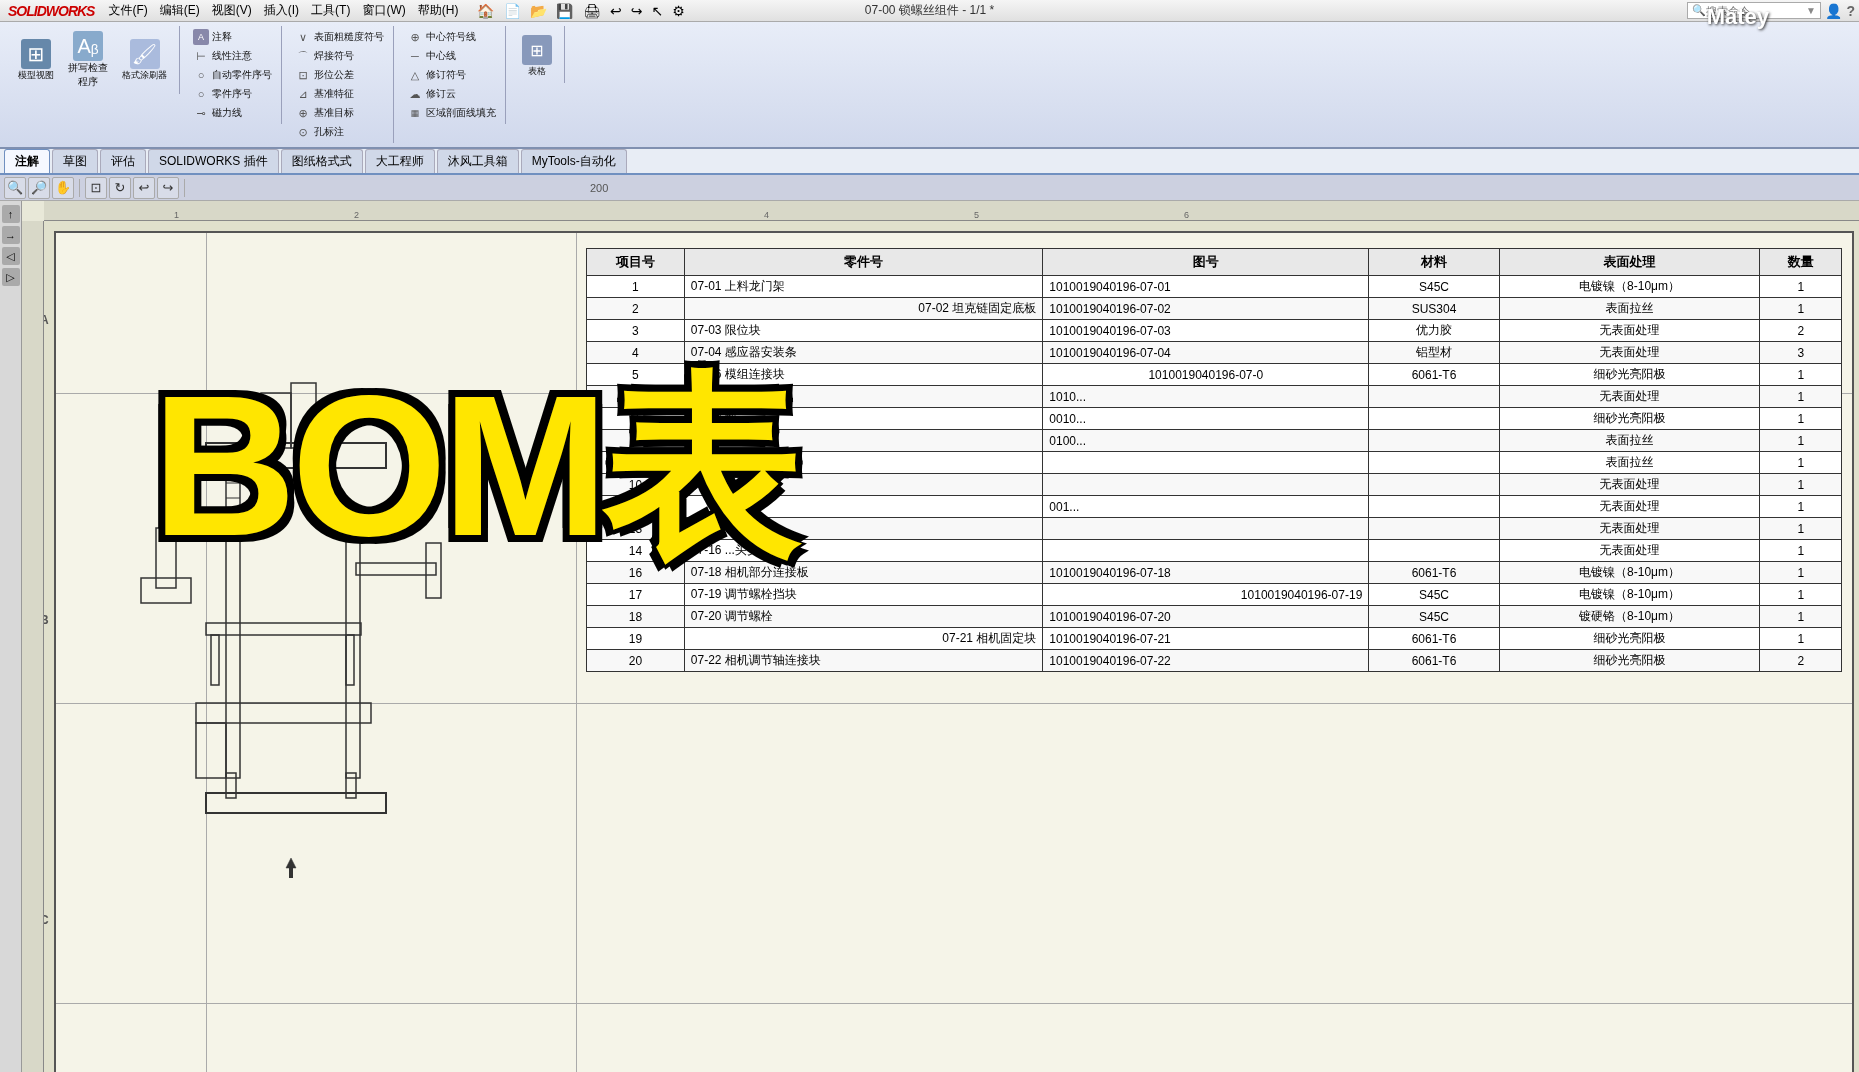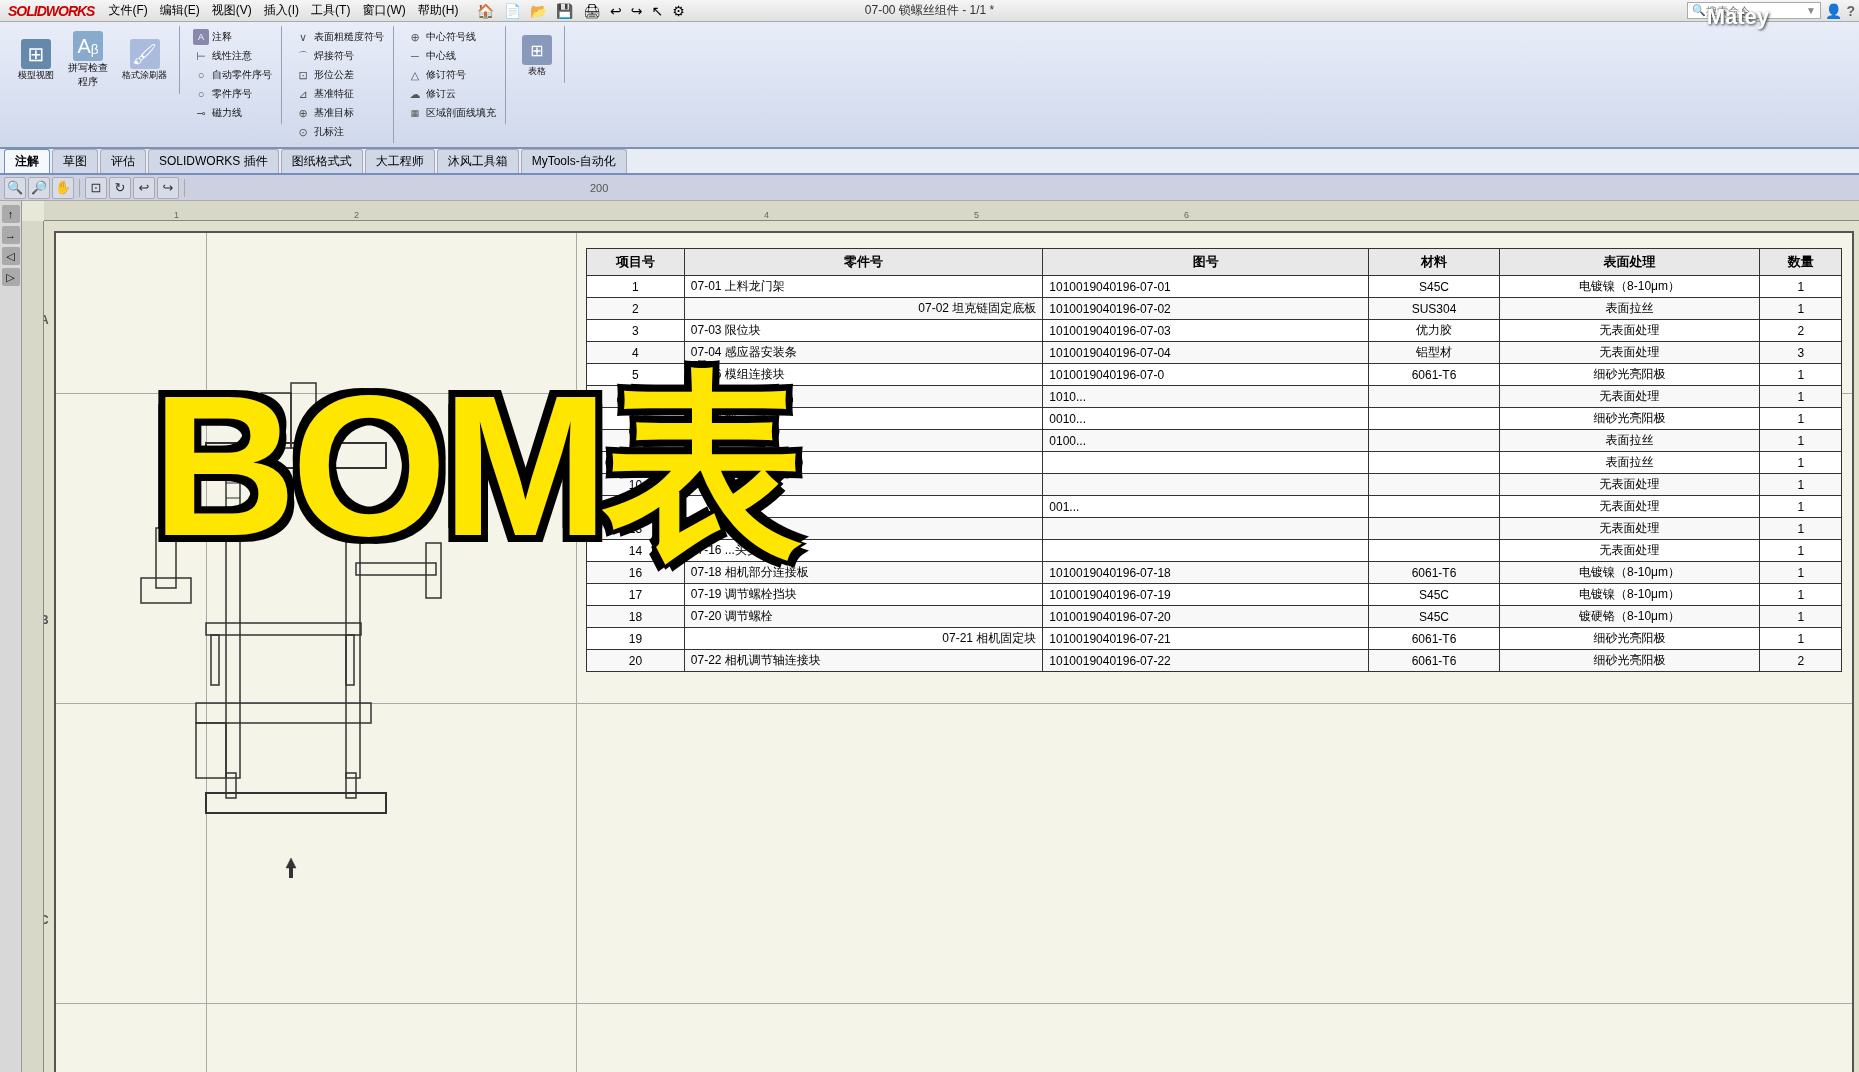--- a/index.html
+++ b/index.html
@@ -450,21 +450,21 @@
       <td style="text-align:center;">4</td>
       <td style="text-align:left;padding-left:6px;">07-04 感应器安装条</td>
       <td style="text-align:left;padding-left:6px;">1010019040196-07-04</td>
       <td style="text-align:center;">铝型材</td>
       <td style="text-align:center;">无表面处理</td>
       <td style="text-align:center;">3</td>
     </tr>
                 <tr>
       <td style="text-align:center;">5</td>
       <td style="text-align:left;padding-left:6px;">07-06 模组连接块</td>
-      <td style="text-align:left;padding-left:6px;">1010019040196-07-0</td>
+      <td style="text-align:center;padding-left:6px;">1010019040196-07-0</td>
       <td style="text-align:center;">6061-T6</td>
       <td style="text-align:center;">细砂光亮阳极</td>
       <td style="text-align:center;">1</td>
     </tr>
                 <tr>
       <td style="text-align:center;">6</td>
       <td style="text-align:left;padding-left:6px;">07-08 遮光片</td>
       <td style="text-align:left;padding-left:6px;">1010...</td>
       <td style="text-align:center;"></td>
       <td style="text-align:center;">无表面处理</td>
@@ -530,21 +530,21 @@
       <td style="text-align:center;">16</td>
       <td style="text-align:left;padding-left:6px;">07-18 相机部分连接板</td>
       <td style="text-align:left;padding-left:6px;">1010019040196-07-18</td>
       <td style="text-align:center;">6061-T6</td>
       <td style="text-align:center;">电镀镍（8-10μm）</td>
       <td style="text-align:center;">1</td>
     </tr>
                 <tr>
       <td style="text-align:center;">17</td>
       <td style="text-align:left;padding-left:6px;">07-19 调节螺栓挡块</td>
-      <td style="text-align:left;padding-left:6px;">1010019040196-07-19</td>
+      <td style="text-align:right;padding-left:6px;">1010019040196-07-19</td>
       <td style="text-align:center;">S45C</td>
       <td style="text-align:center;">电镀镍（8-10μm）</td>
       <td style="text-align:center;">1</td>
     </tr>
                 <tr>
       <td style="text-align:center;">18</td>
       <td style="text-align:left;padding-left:6px;">07-20 调节螺栓</td>
       <td style="text-align:left;padding-left:6px;">1010019040196-07-20</td>
       <td style="text-align:center;">S45C</td>
       <td style="text-align:center;">镀硬铬（8-10μm）</td>

